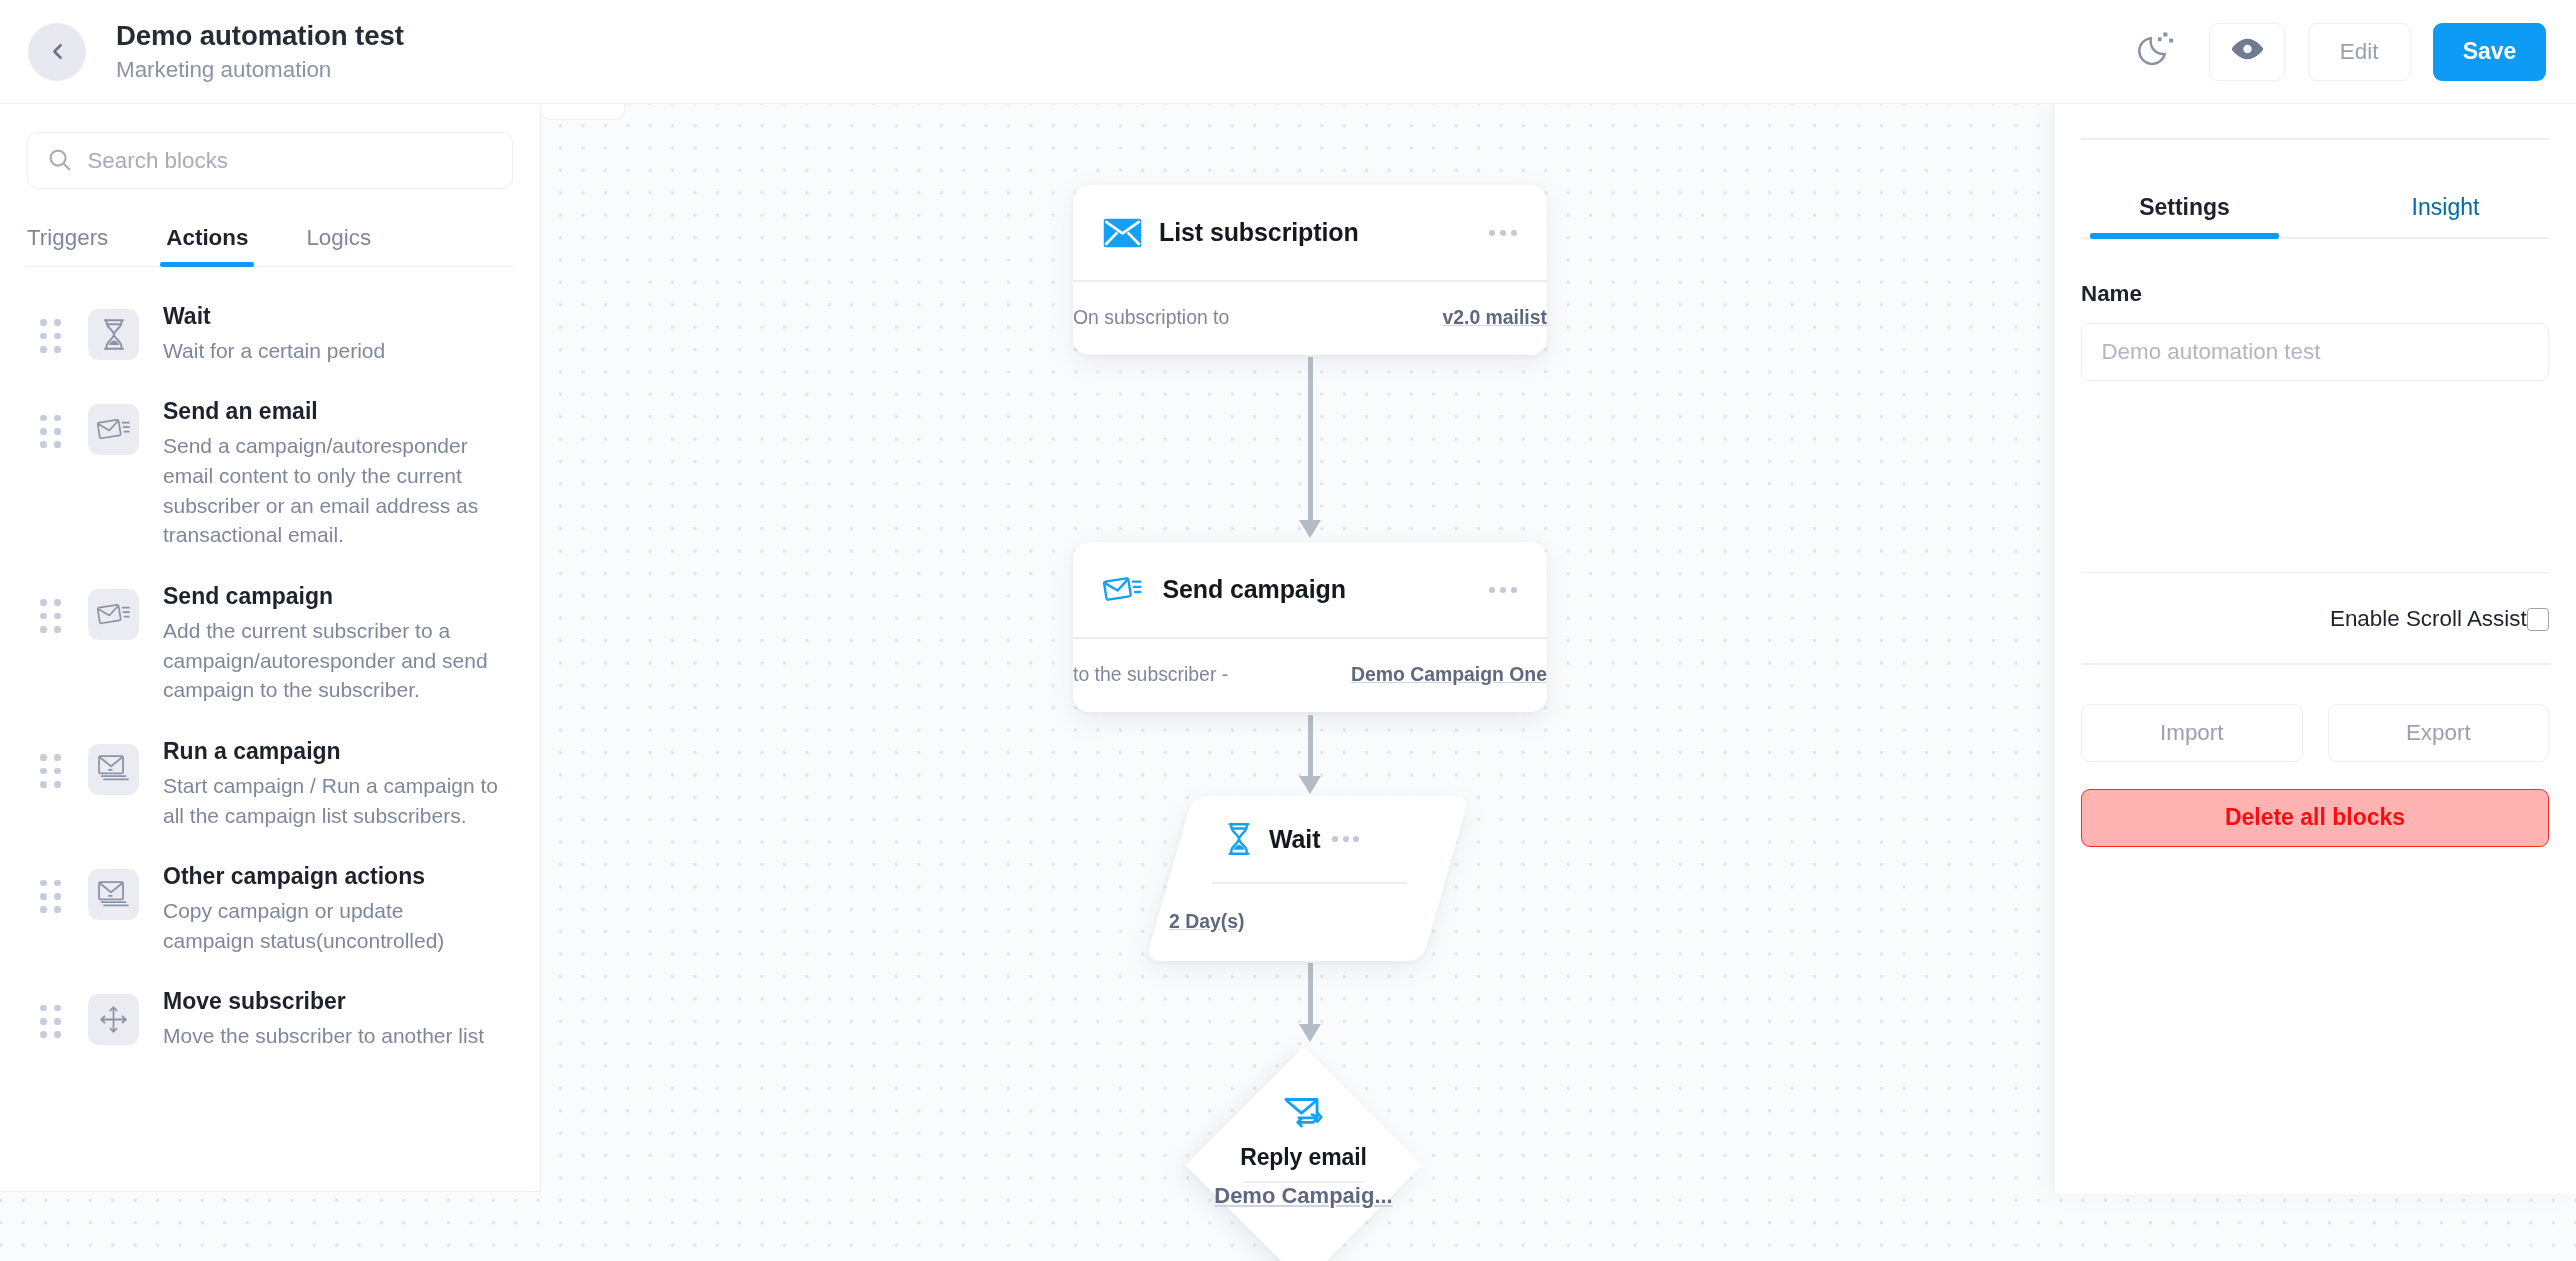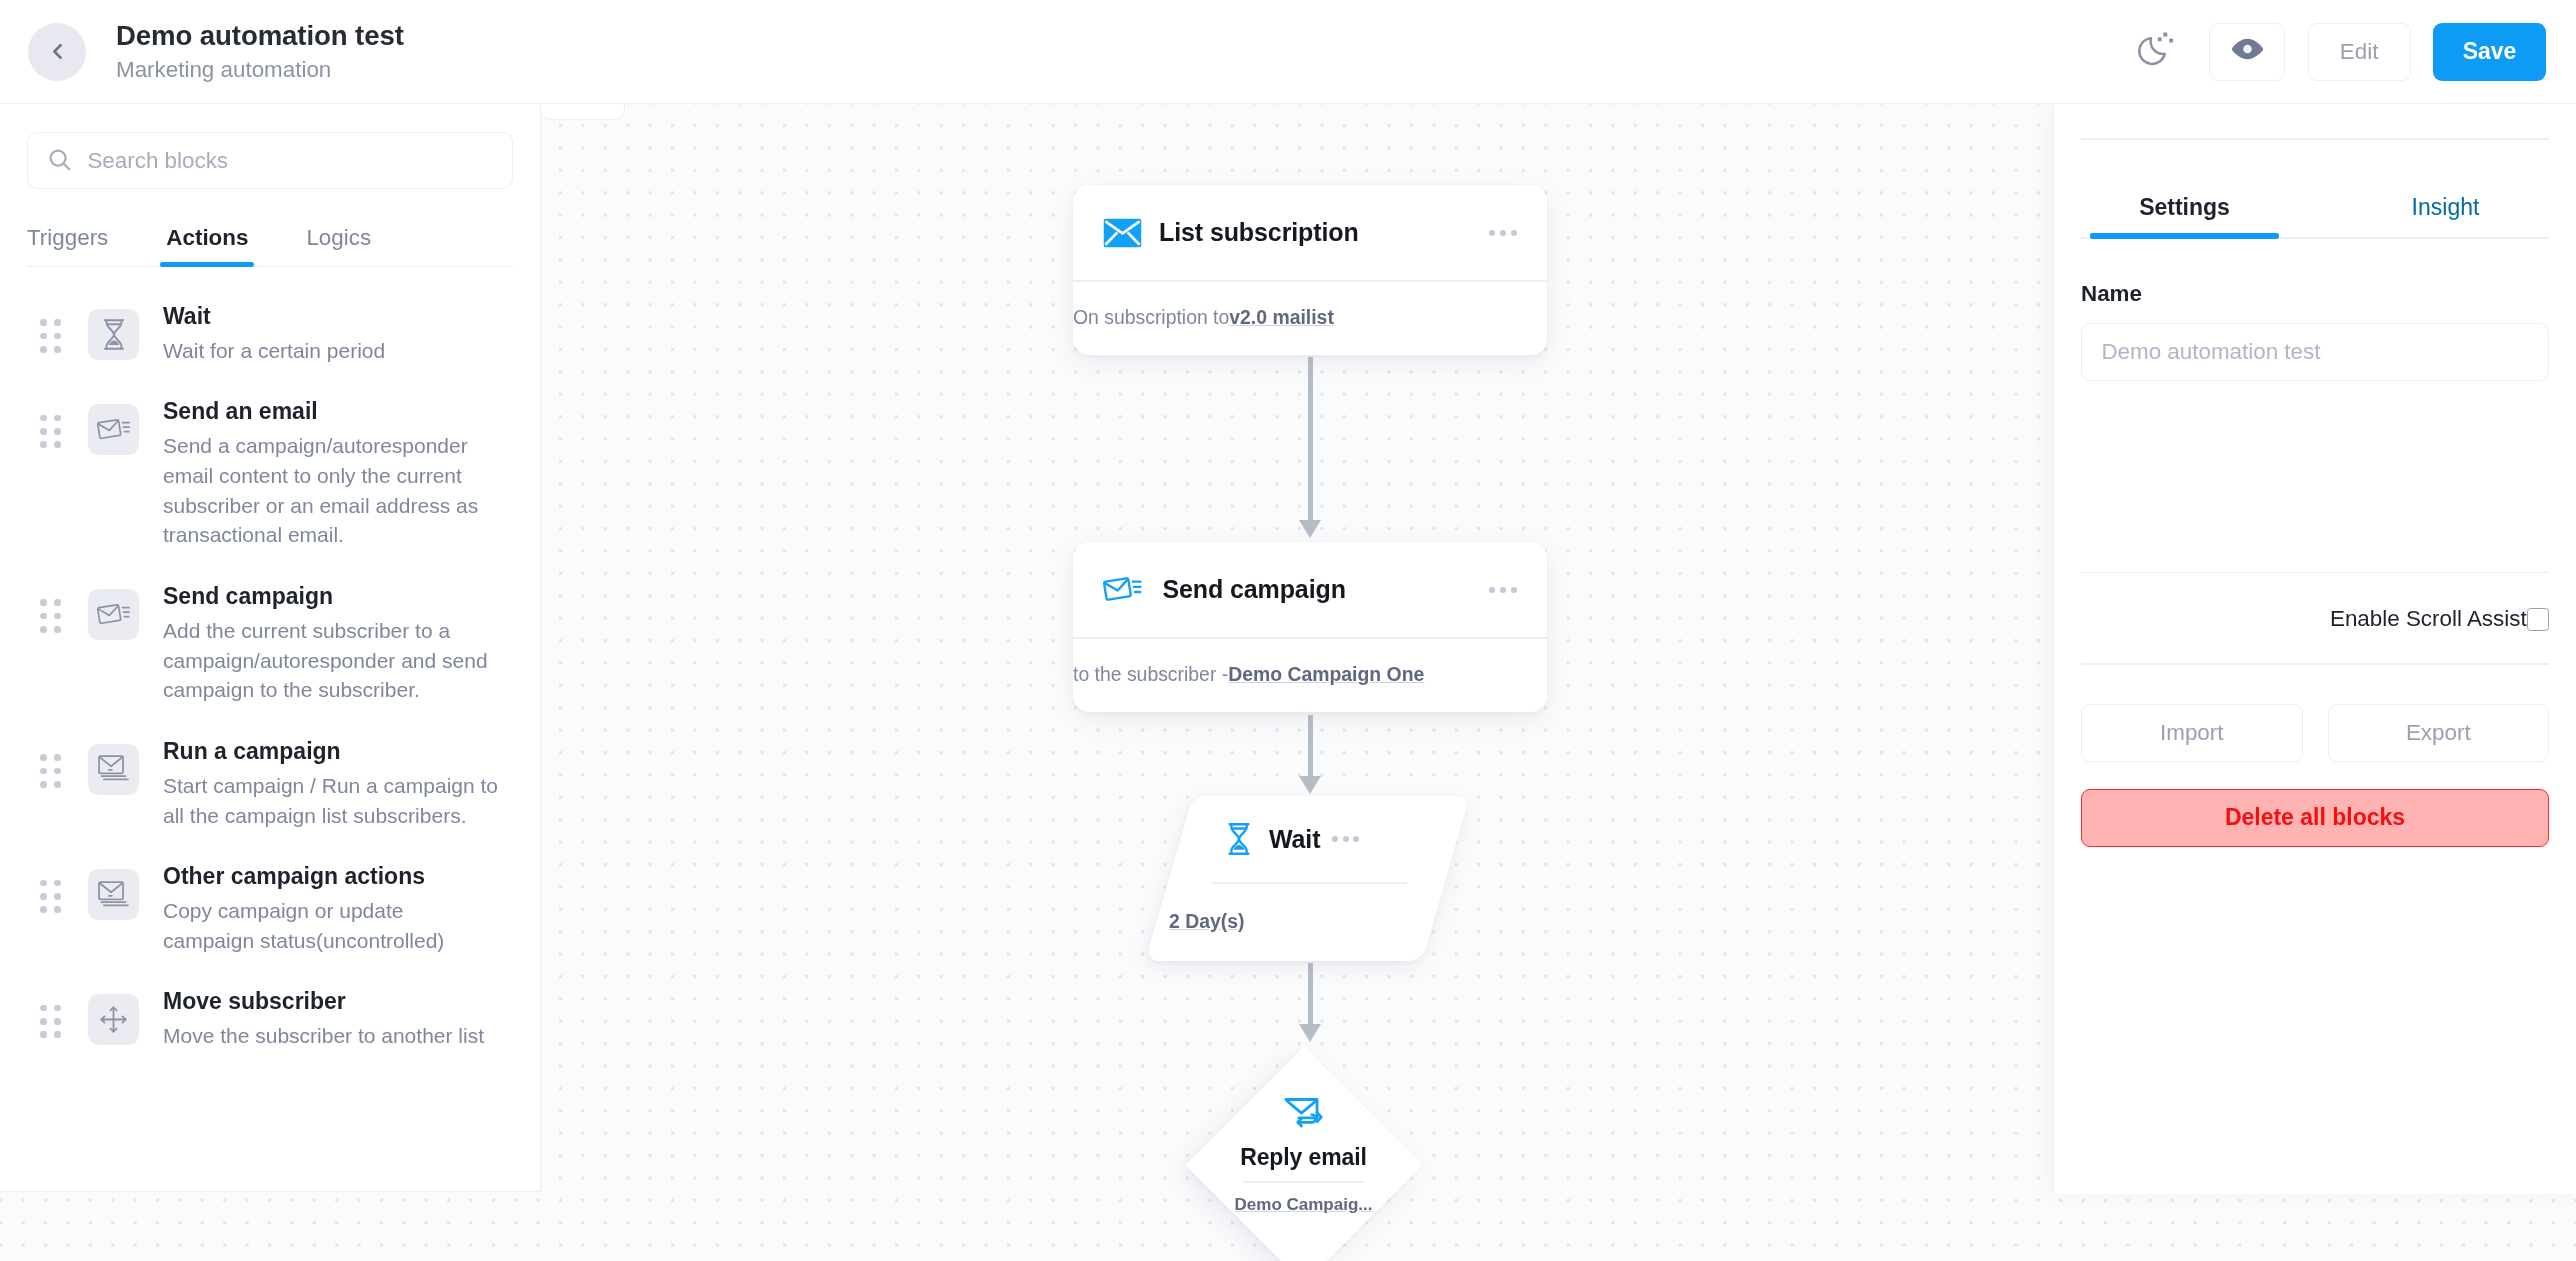--- a/index.html
+++ b/index.html
@@ -66,21 +66,21 @@
     background: #ffffff; border-radius: 16.4px;
     box-shadow: 0 7.5px 25px rgba(130,140,160,0.13), 0 1.5px 4.5px rgba(130,140,160,0.07);
   }
   .node-head { display: flex; align-items: center; }
   .node-title { font-size: 25px; font-weight: bold; color: #14181f; letter-spacing: -0.1px; }
   .node-ico { display: flex; align-items: center; justify-content: center; flex: 0 0 auto; }
   .node-dots { display: flex; gap: 5.2px; align-items: center; cursor: pointer; }
   .node-dots i { width: 6px; height: 6px; border-radius: 50%; background: #c3c8d4; display: block; }
   .node-div { height: 1.5px; background: #eceef3; }
   .node-foot {
-    display: flex; align-items: center; justify-content: flex-start;
+    display: flex; align-items: center; justify-content: space-between;
     font-size: 19.4px; color: #7e879b;
   }
   .node-foot b { color: #5f6880; text-decoration: underline; text-decoration-color: #cfd4e0; font-weight: bold; }
   .node-foot u { text-decoration: underline; text-decoration-color: #cfd4e0; color: #5f6880; font-weight: bold; }
 
   
   #node-trigger { left: 1073px; top: 81px; width: 474px; height: 170px; }
   #node-trigger .node-head { height: 95px; padding: 0 30px; }
   #node-trigger .node-title { margin-left: 17px; }
   #node-trigger .node-dots { margin-left: auto; }
@@ -116,21 +116,21 @@
     background: #ffffff; transform: rotate(45deg);
     box-shadow: 0 9px 25px rgba(130,140,160,0.14), 0 1.5px 4.5px rgba(130,140,160,0.07);
   }
   #node-reply .inner {
     position: absolute; left: 0; top: 0; width: 239px; height: 239px;
     display: flex; flex-direction: column; align-items: center;
   }
   #node-reply .node-ico { margin-top: 51px; }
   #node-reply .node-title { margin-top: 12px; font-size: 23px; }
   #node-reply .node-div { width: 121px; margin-top: 10.4px; }
-  #node-reply .node-foot { margin-top: 12px; font-size: 17px; }
+  #node-reply .node-foot { font-size: 22px; }
 
   
   .conn { position: absolute; width: 4.5px; background: #b4bcc6; }
   .conn .arrow {
     position: absolute; left: -9px; bottom: -16.4px;
     width: 0; height: 0;
     border-left: 11.2px solid transparent; border-right: 11.2px solid transparent;
     border-top: 18px solid #b4bcc6;
   }
   #conn1 { left: 1308px; top: 253px; height: 165px; }

